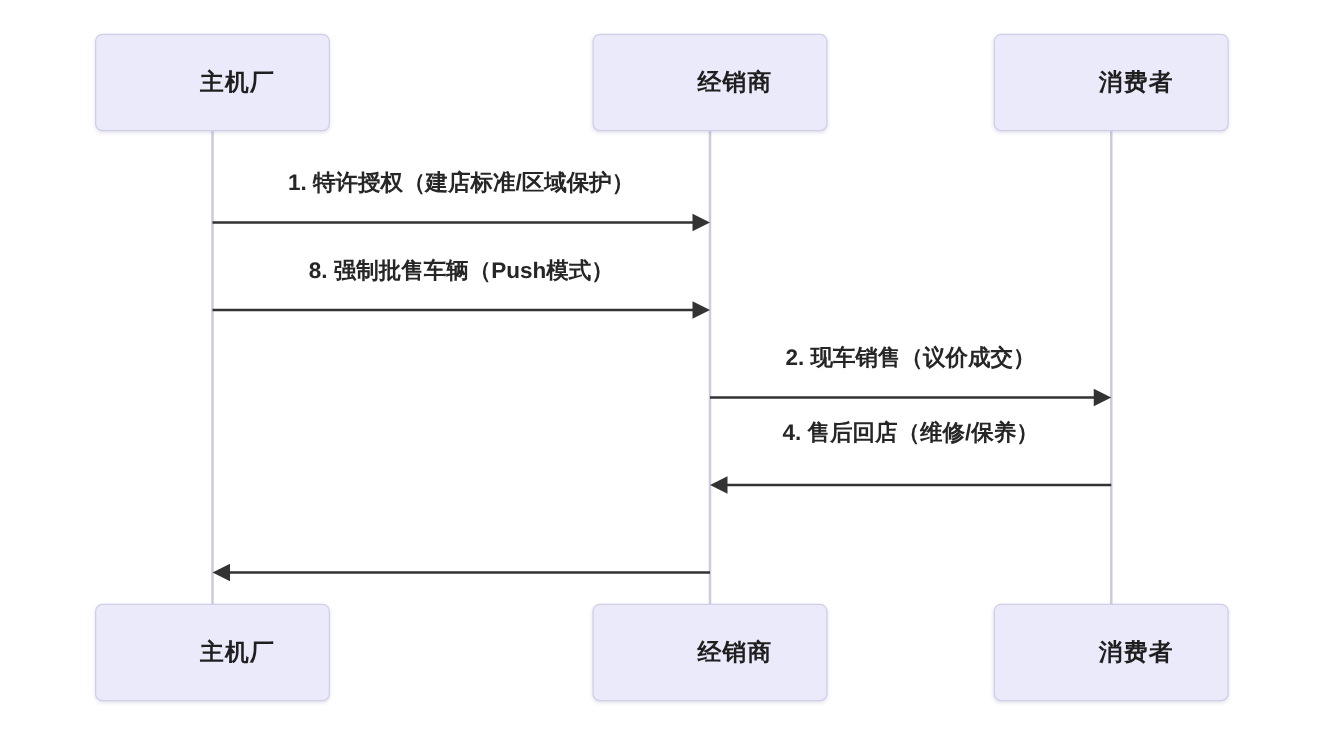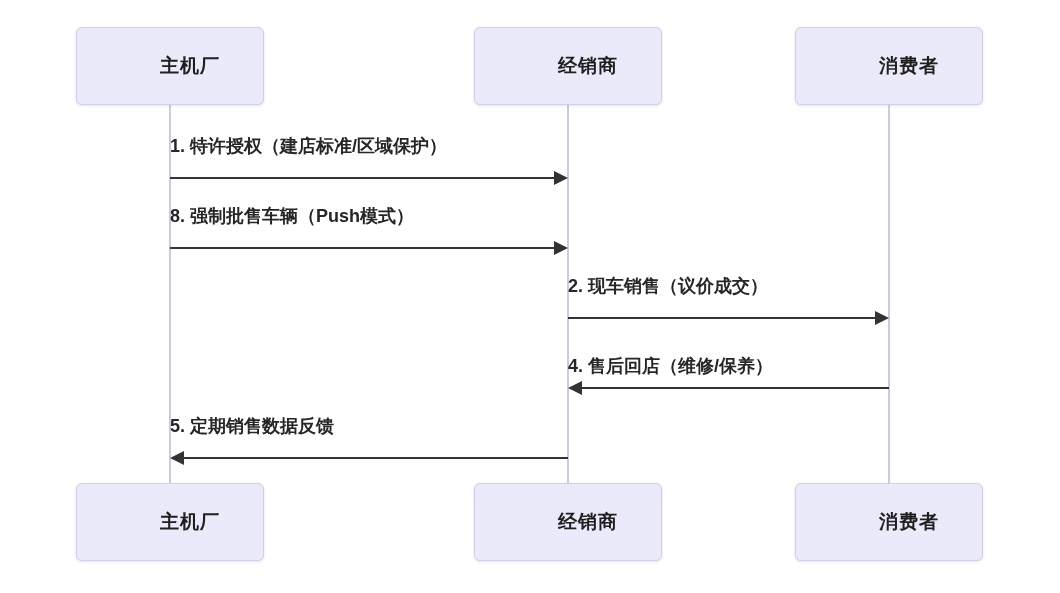--- a/index.html
+++ b/index.html
@@ -47,20 +47,21 @@
     font-size:19px;
     font-weight:600;
     color:var(--actor-text);
     letter-spacing:1px;
     margin-left:40px;
   }
   .msg-label{
     position:absolute;
     height:30px;
     line-height:30px;
+    text-align:center;
     font-size:18px;
     font-weight:600;
     color:var(--message-text);
   }
   .msg-arrow{
     position:absolute;
     height:14px;
   }
   .shaft{
     position:absolute;
@@ -115,27 +116,26 @@
     <div class="shaft to-right"></div>
     <div class="head head-right"></div>
   </div>
 
   <div class="msg-label" style="left:568px;top:271px;width:321px">2. 现车销售（议价成交）</div>
   <div class="msg-arrow" style="left:568px;top:311px;width:321px">
     <div class="shaft to-right"></div>
     <div class="head head-right"></div>
   </div>
 
-  <div class="msg-label" style="left:568px;top:351px;width:321px">4. 售后回店（维修/保养）</div>
+  <div class="msg-label" style="left:568px;top:331px;width:321px">4. 售后回店（维修/保养）</div>
   <div class="msg-arrow" style="left:568px;top:381px;width:321px">
     <div class="shaft to-left"></div>
     <div class="head head-left"></div>
   </div>
 
-  <div class="msg-label" style="left:170px;top:411px;width:398px">5. 定期销售数据反馈</div>
   <div class="msg-arrow" style="left:170px;top:451px;width:398px">
     <div class="shaft to-left"></div>
     <div class="head head-left"></div>
   </div>
 
   <div class="actor" style="left:76px;top:483px">
     <span class="actor-label">主机厂</span>
   </div>
   <div class="actor" style="left:474px;top:483px">
     <span class="actor-label">经销商</span>

